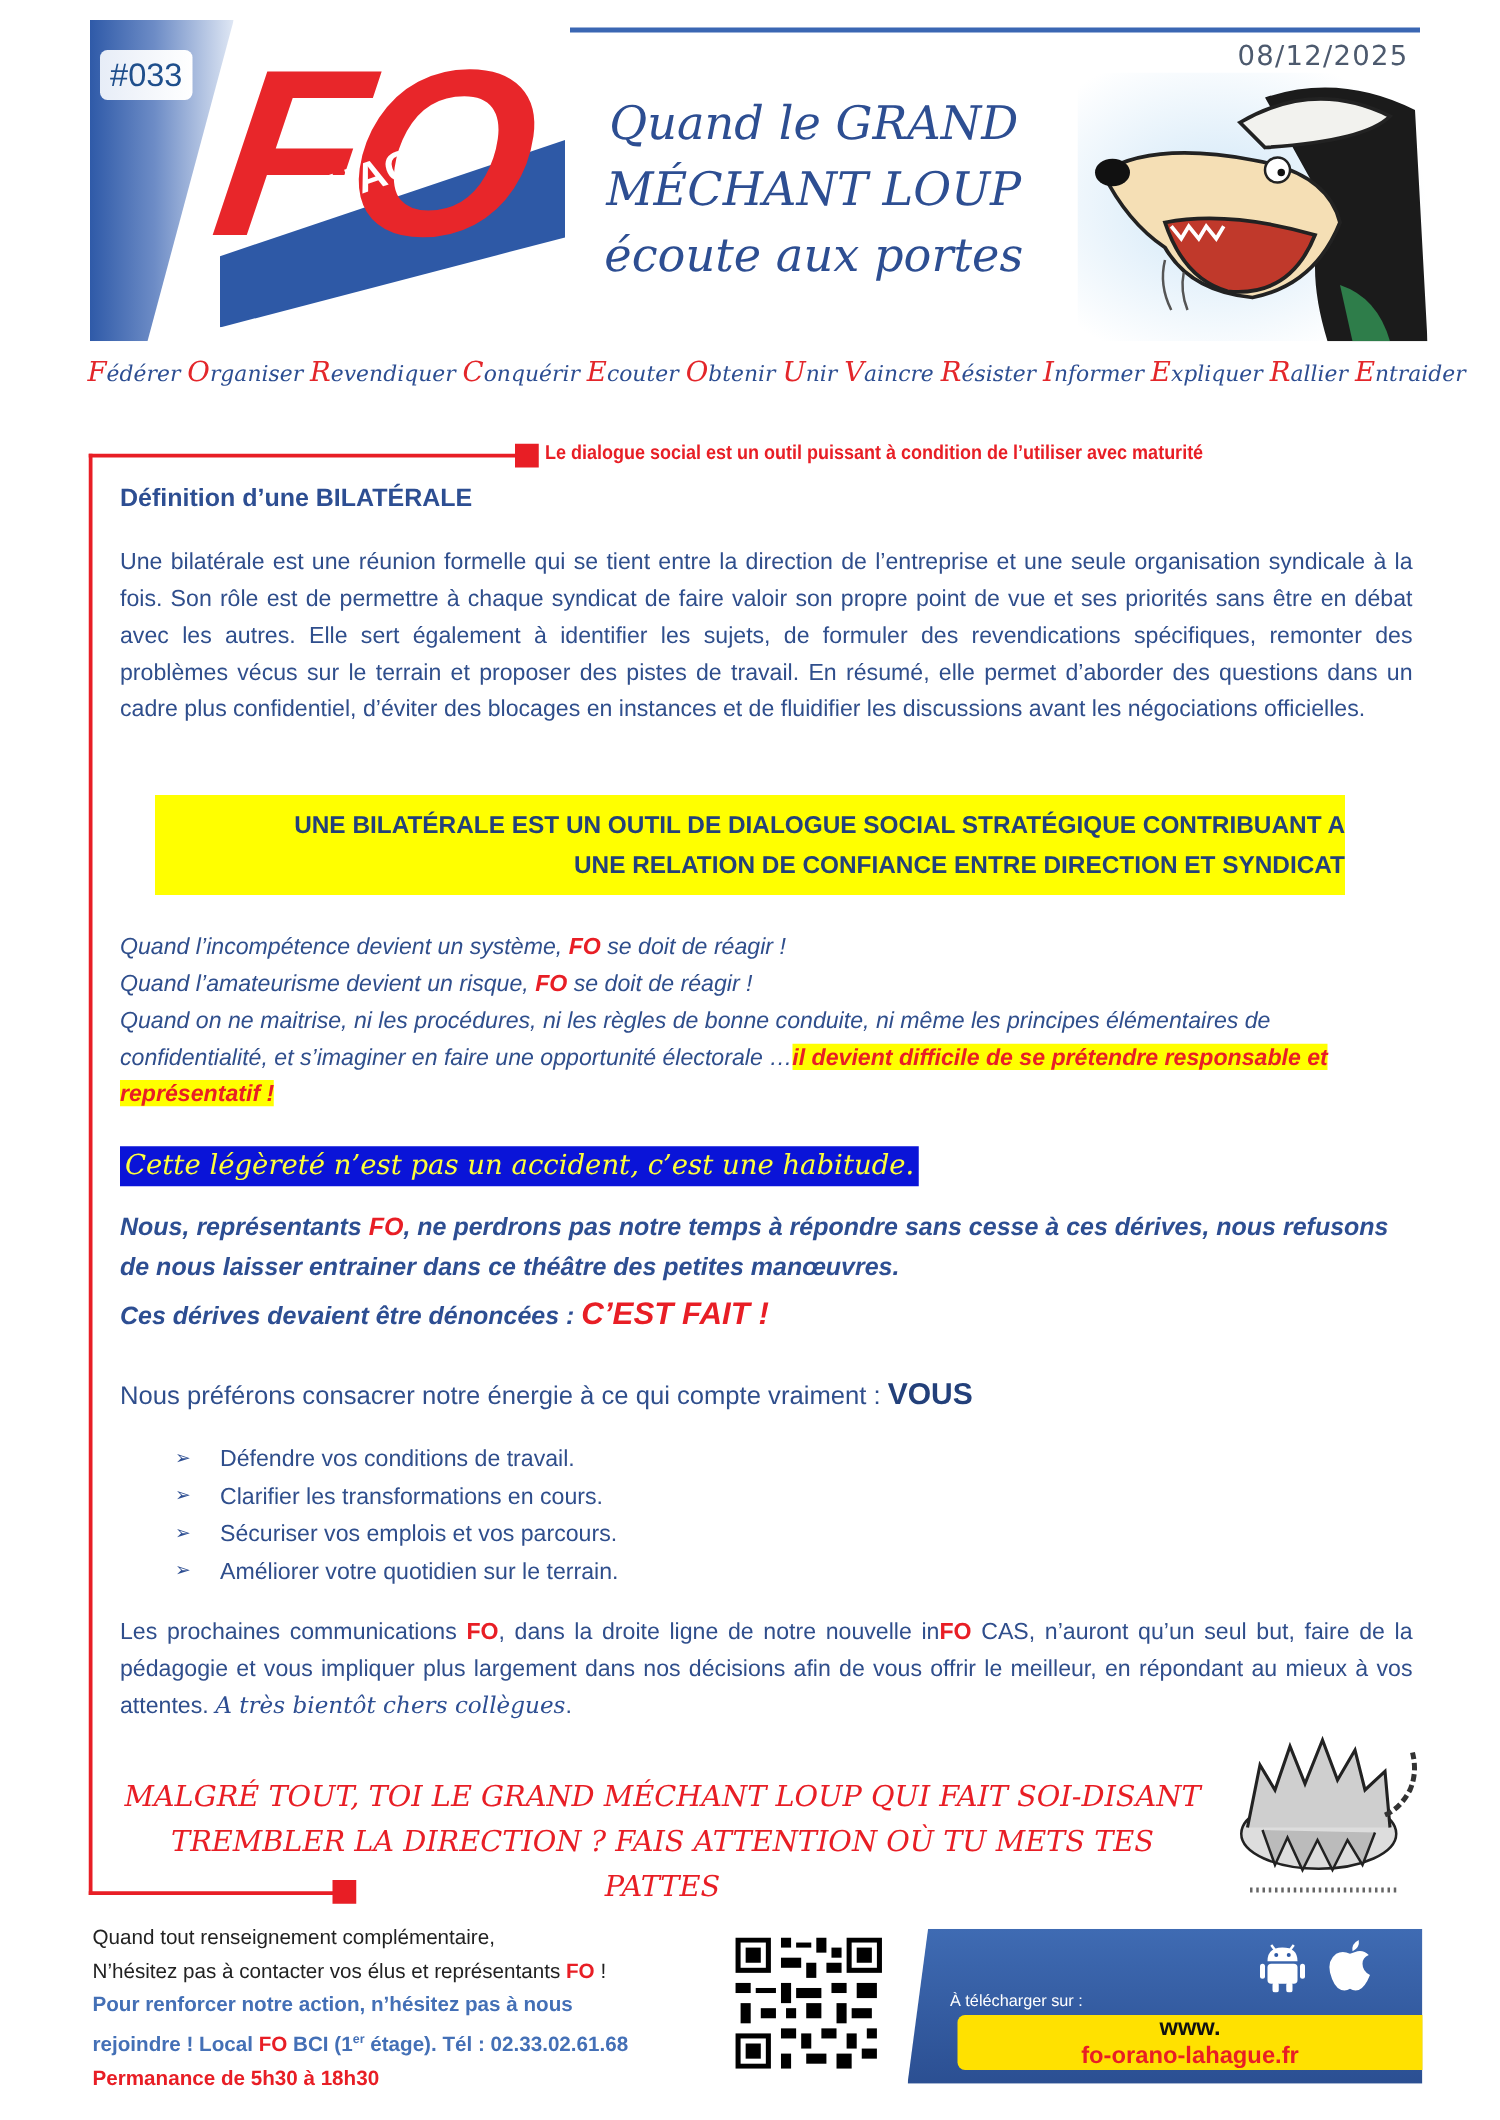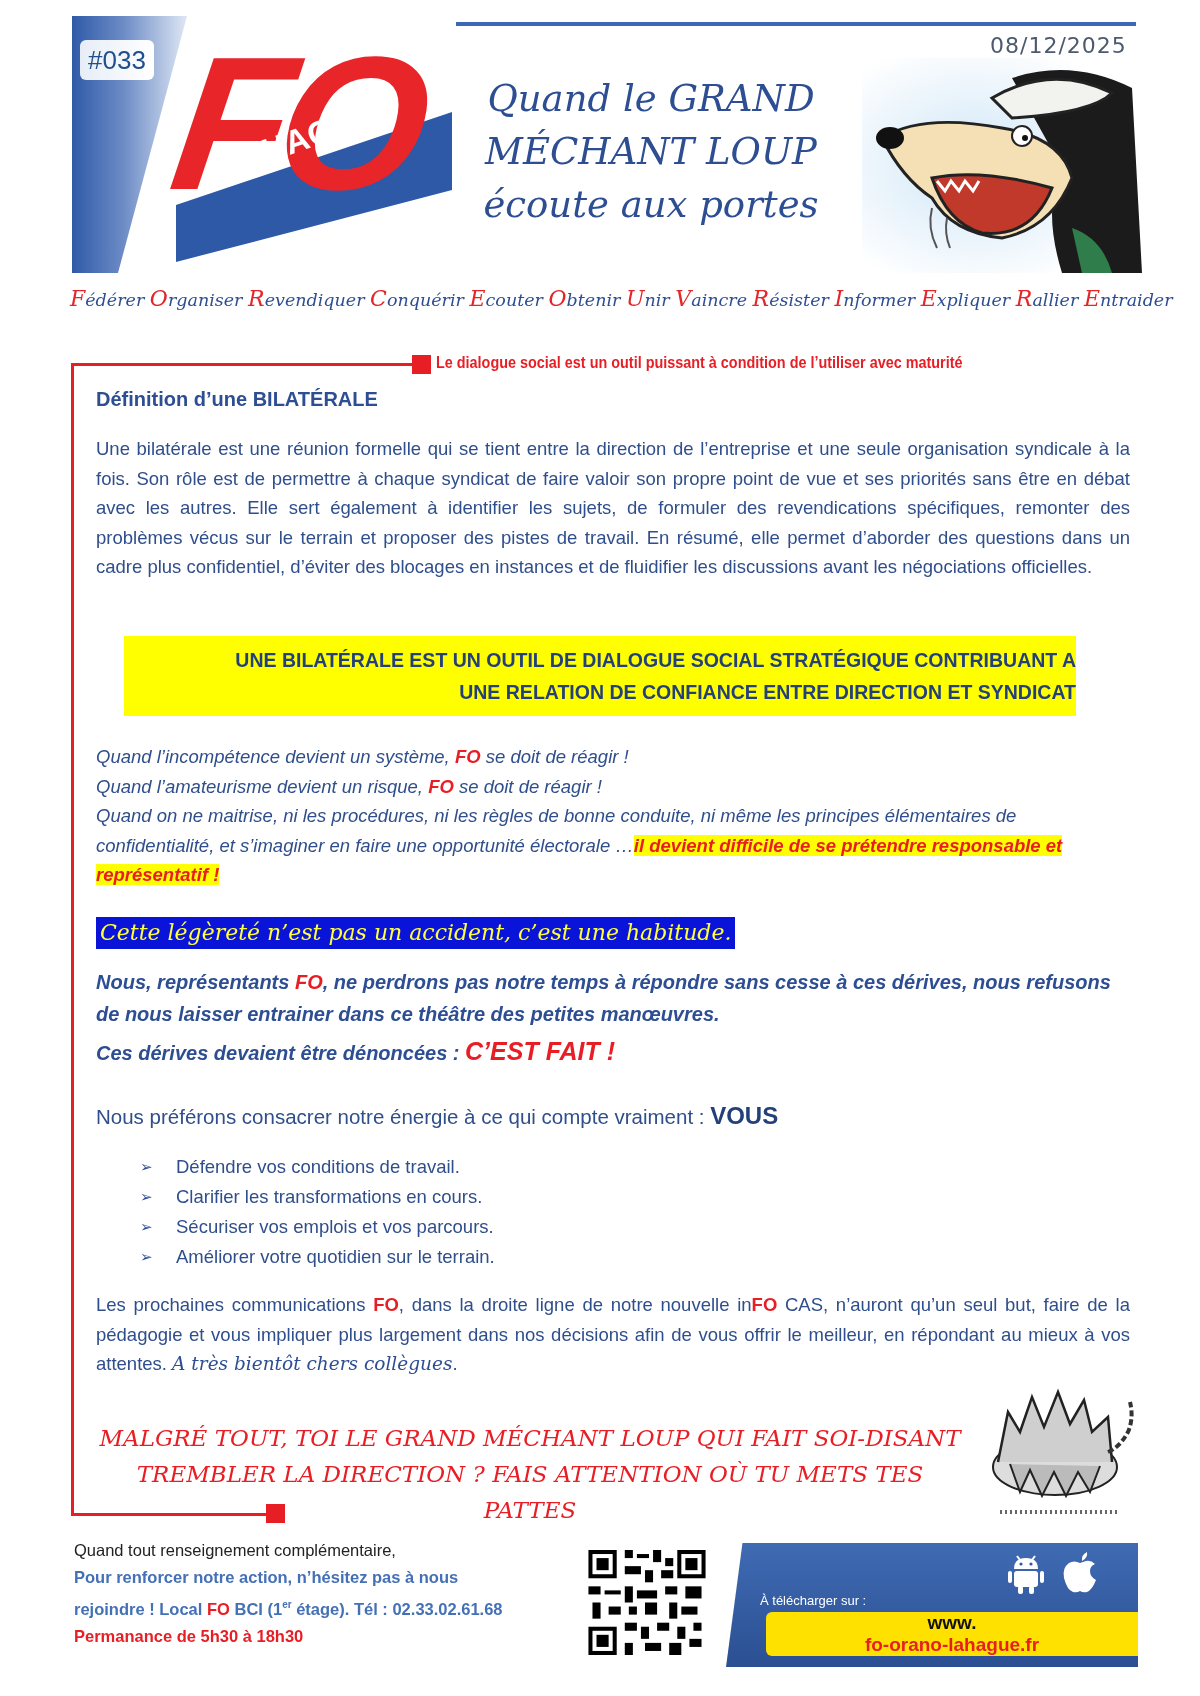--- a/index.html
+++ b/index.html
@@ -248,20 +248,21 @@
 <svg class="abs trap" viewBox="0 0 160 150">
   <ellipse cx="75" cy="95" rx="62" ry="28" fill="#ddd" stroke="#222" stroke-width="2"></ellipse>
   <path d="M18 90 L28 40 L40 60 L52 25 L64 55 L78 20 L90 52 L104 28 L112 60 L128 45 L132 90" fill="#cfcfcf" stroke="#222" stroke-width="2.5"></path>
   <path d="M30 92 L40 120 L50 98 L62 124 L74 100 L86 124 L98 100 L110 120 L120 94" fill="#bbb" stroke="#222" stroke-width="2"></path>
   <path d="M128 80 q12 -5 20 -20 q6 -14 2 -30" fill="none" stroke="#333" stroke-width="4" stroke-dasharray="6 3"></path>
   <line x1="20" y1="140" x2="140" y2="140" stroke="#666" stroke-width="4" stroke-dasharray="2 3"></line>
 </svg>
 
 <div class="abs contact">
   <div>Quand tout renseignement complémentaire,</div>
+  <div><span>N’hésitez pas à contacter vos élus et représentants </span><span class="red">FO</span><span> !</span></div>
   <div class="blue">Pour renforcer notre action, n’hésitez pas à nous</div>
   <div class="blue"><span>rejoindre !  Local </span><span class="red">FO</span><span> BCI (1</span><sup style="font-size:10px">er</sup><span> étage). Tél : 02.33.02.61.68</span></div>
   <div class="red">Permanance de 5h30 à 18h30</div>
 </div>
 
 <svg class="abs qr" viewBox="0 0 29 26">
   <rect width="29" height="26" fill="#fff"></rect>
   <rect x="0" y="0" width="7" height="7" fill="#000"></rect>
     <rect x="1" y="1" width="5" height="5" fill="#fff"></rect>
     <rect x="2" y="2" width="3" height="3" fill="#000"></rect>

